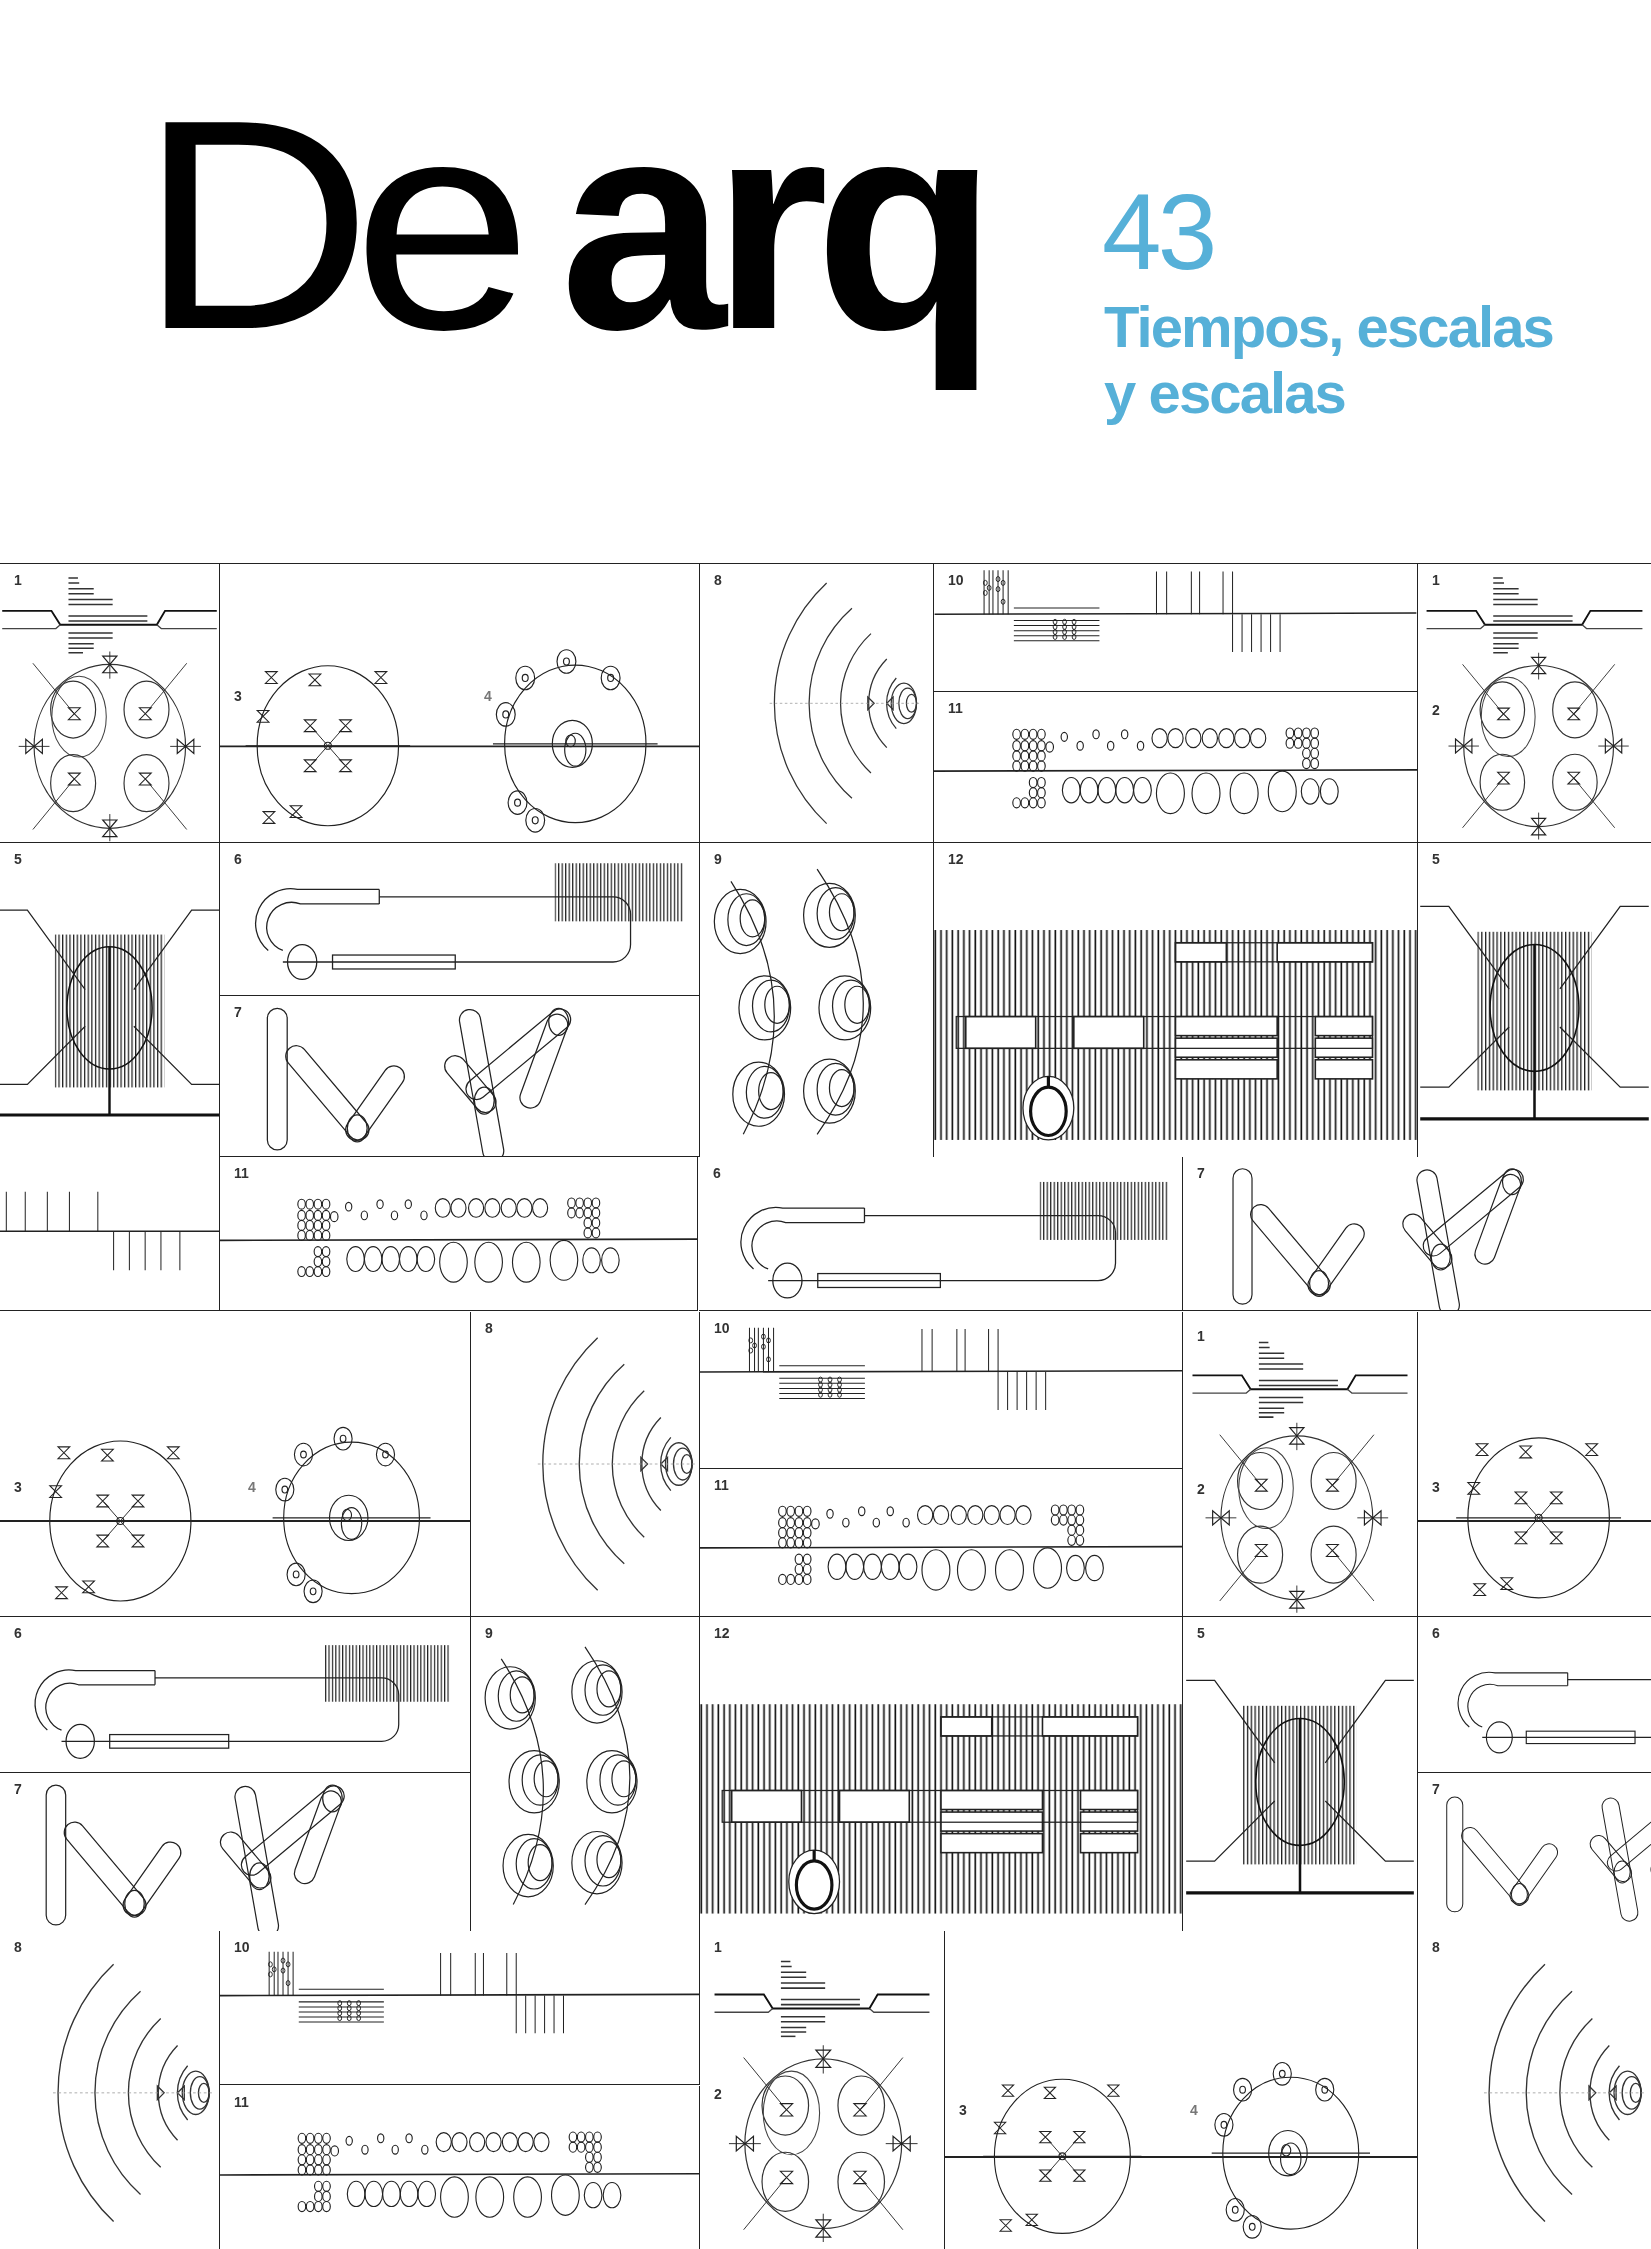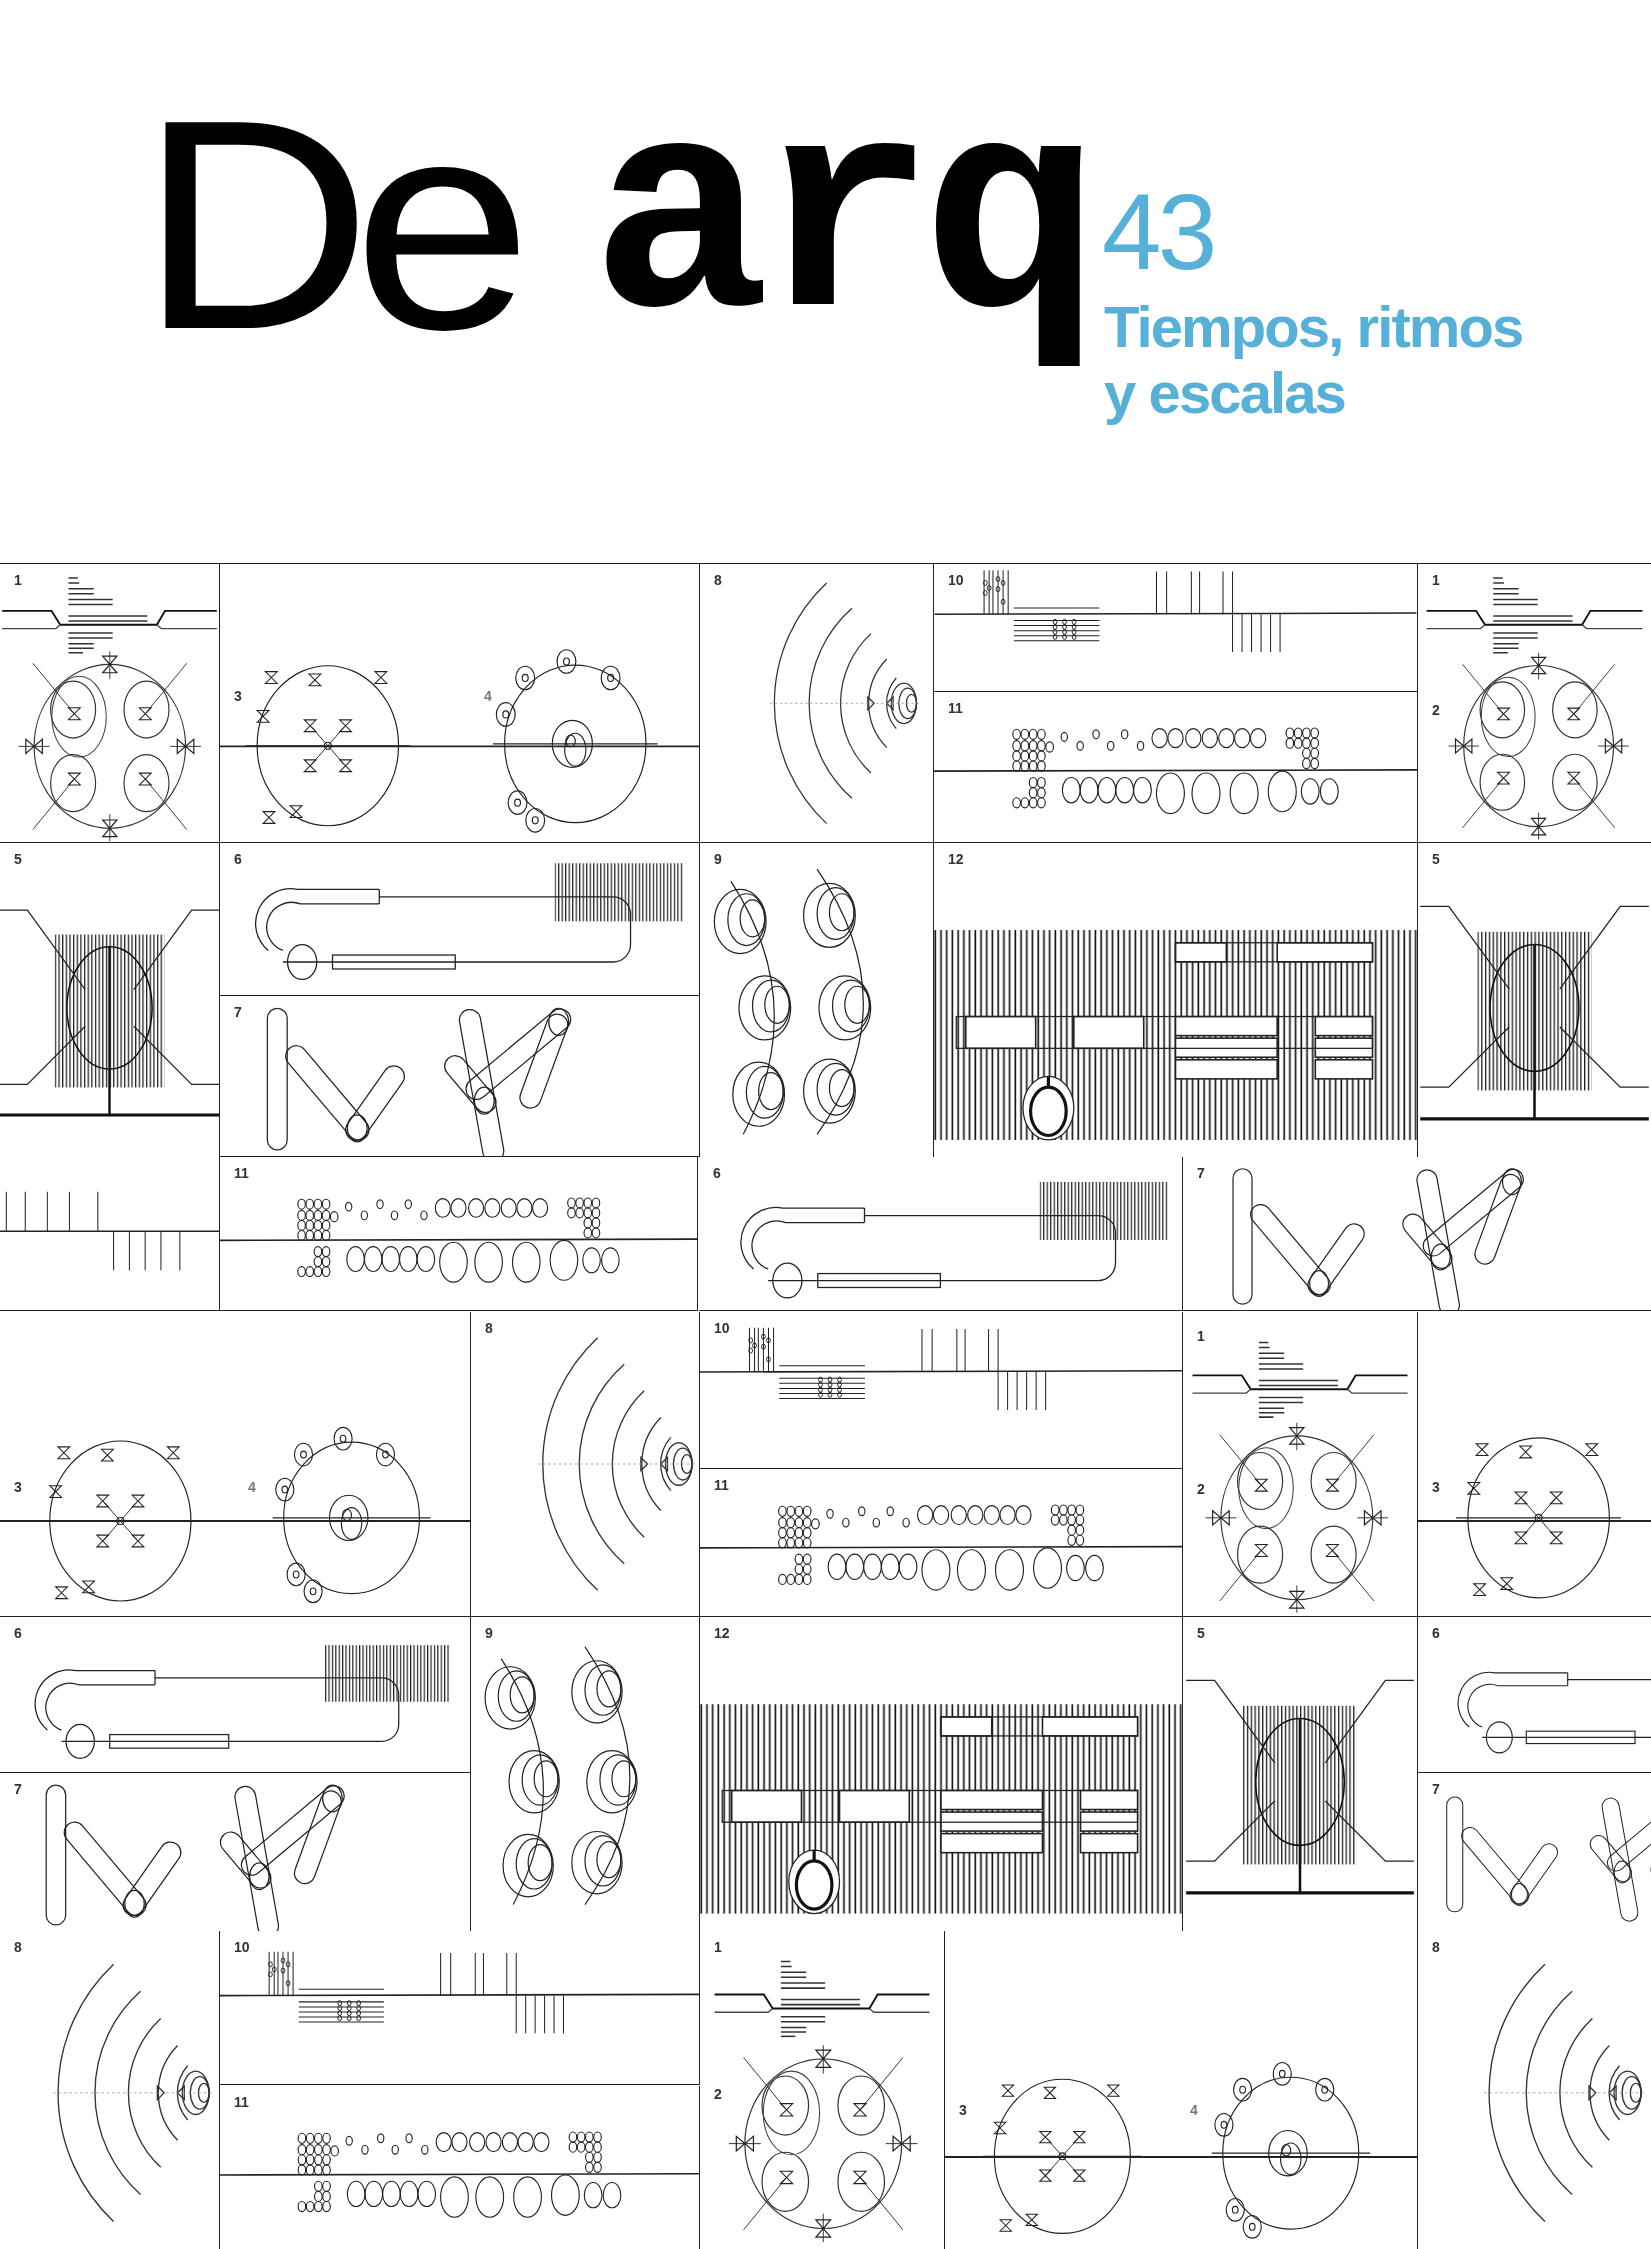--- a/index.html
+++ b/index.html
@@ -1,38 +1,38 @@
 <!DOCTYPE html>
 <html style="font-size:10.2px"><head>
 <meta charset="utf-8">
 <style>
   html,body{margin:0;padding:0;background:#fff;}
   body{width:1651px;height:2250px;position:relative;overflow:hidden;font-family:"Liberation Sans",sans-serif;}
   .header{position:absolute;left:12px;top:0;width:1651px;height:660px;border-radius:29px;}
   .logo{position:absolute;left:127px;top:75px;height:381px;white-space:nowrap;line-height:1;color:#000;}
   .logo .light{font-family:"Liberation Sans",sans-serif;font-weight:400;font-size:299px;letter-spacing:-18px;display:inline-block;transform:scaleX(1.08);transform-origin:left;}
-  .logo .bold{font-family:Liberation Mono, monospace;font-weight:700;font-size:299px;letter-spacing:-14px;display:inline-block;position:absolute;left:421px;top:0;margin-left:31px;}
+  .logo .bold{font-family:Liberation Sans, sans-serif;font-weight:700;font-size:299px;letter-spacing:-14px;display:inline-block;position:absolute;left:421px;top:0;}
   .issue{position:absolute;left:1090px;top:179px;font-family:"Liberation Sans",sans-serif;font-weight:400;font-size:107px;line-height:1;letter-spacing:-3.8px;}
   .subtitle{position:absolute;left:1092px;top:294px;font-family:"Liberation Sans",sans-serif;font-weight:700;font-size:58px;line-height:66px;letter-spacing:-1.9px;}
   .grid{position:absolute;left:0;top:564px;width:1651px;height:1686px;}
   .cell{position:absolute;box-sizing:border-box;border-right:1.3px solid #222;border-bottom:1.3px solid #222;background:#fff;overflow:hidden;}
   .cell svg{position:absolute;left:0;top:0;width:100%;height:100%;}
   .fig-label{position:absolute;left:14px;top:9px;font-family:"Liberation Sans",sans-serif;font-weight:700;font-size:14px;color:#333;line-height:1;}
   .topline{position:absolute;left:0;top:563px;width:1651px;height:1.3px;background:#222;}
 </style>
 </head>
 <body>
 
 <div class="header">
   <div class="logo">
     <span class="light">De</span><span class="bold">arq</span>
   </div>
   <div class="issue" style="color:#56B0D8">43</div>
   <div class="subtitle" style="color:#56B0D8">
-    <div>Tiempos, ritmos</div>
+    <div>Tiempos, escalas</div>
     <div>y escalas</div>
   </div>
 </div>
 
 <svg width="0" height="0" style="position:absolute">
   <defs>
     <pattern id="vlines" width="6" height="10" patternUnits="userSpaceOnUse">
       <rect width="6" height="10" fill="#fff"></rect>
       <line x1="1" y1="0" x2="1" y2="10" stroke="#222" stroke-width="2.2"></line>
     </pattern>

